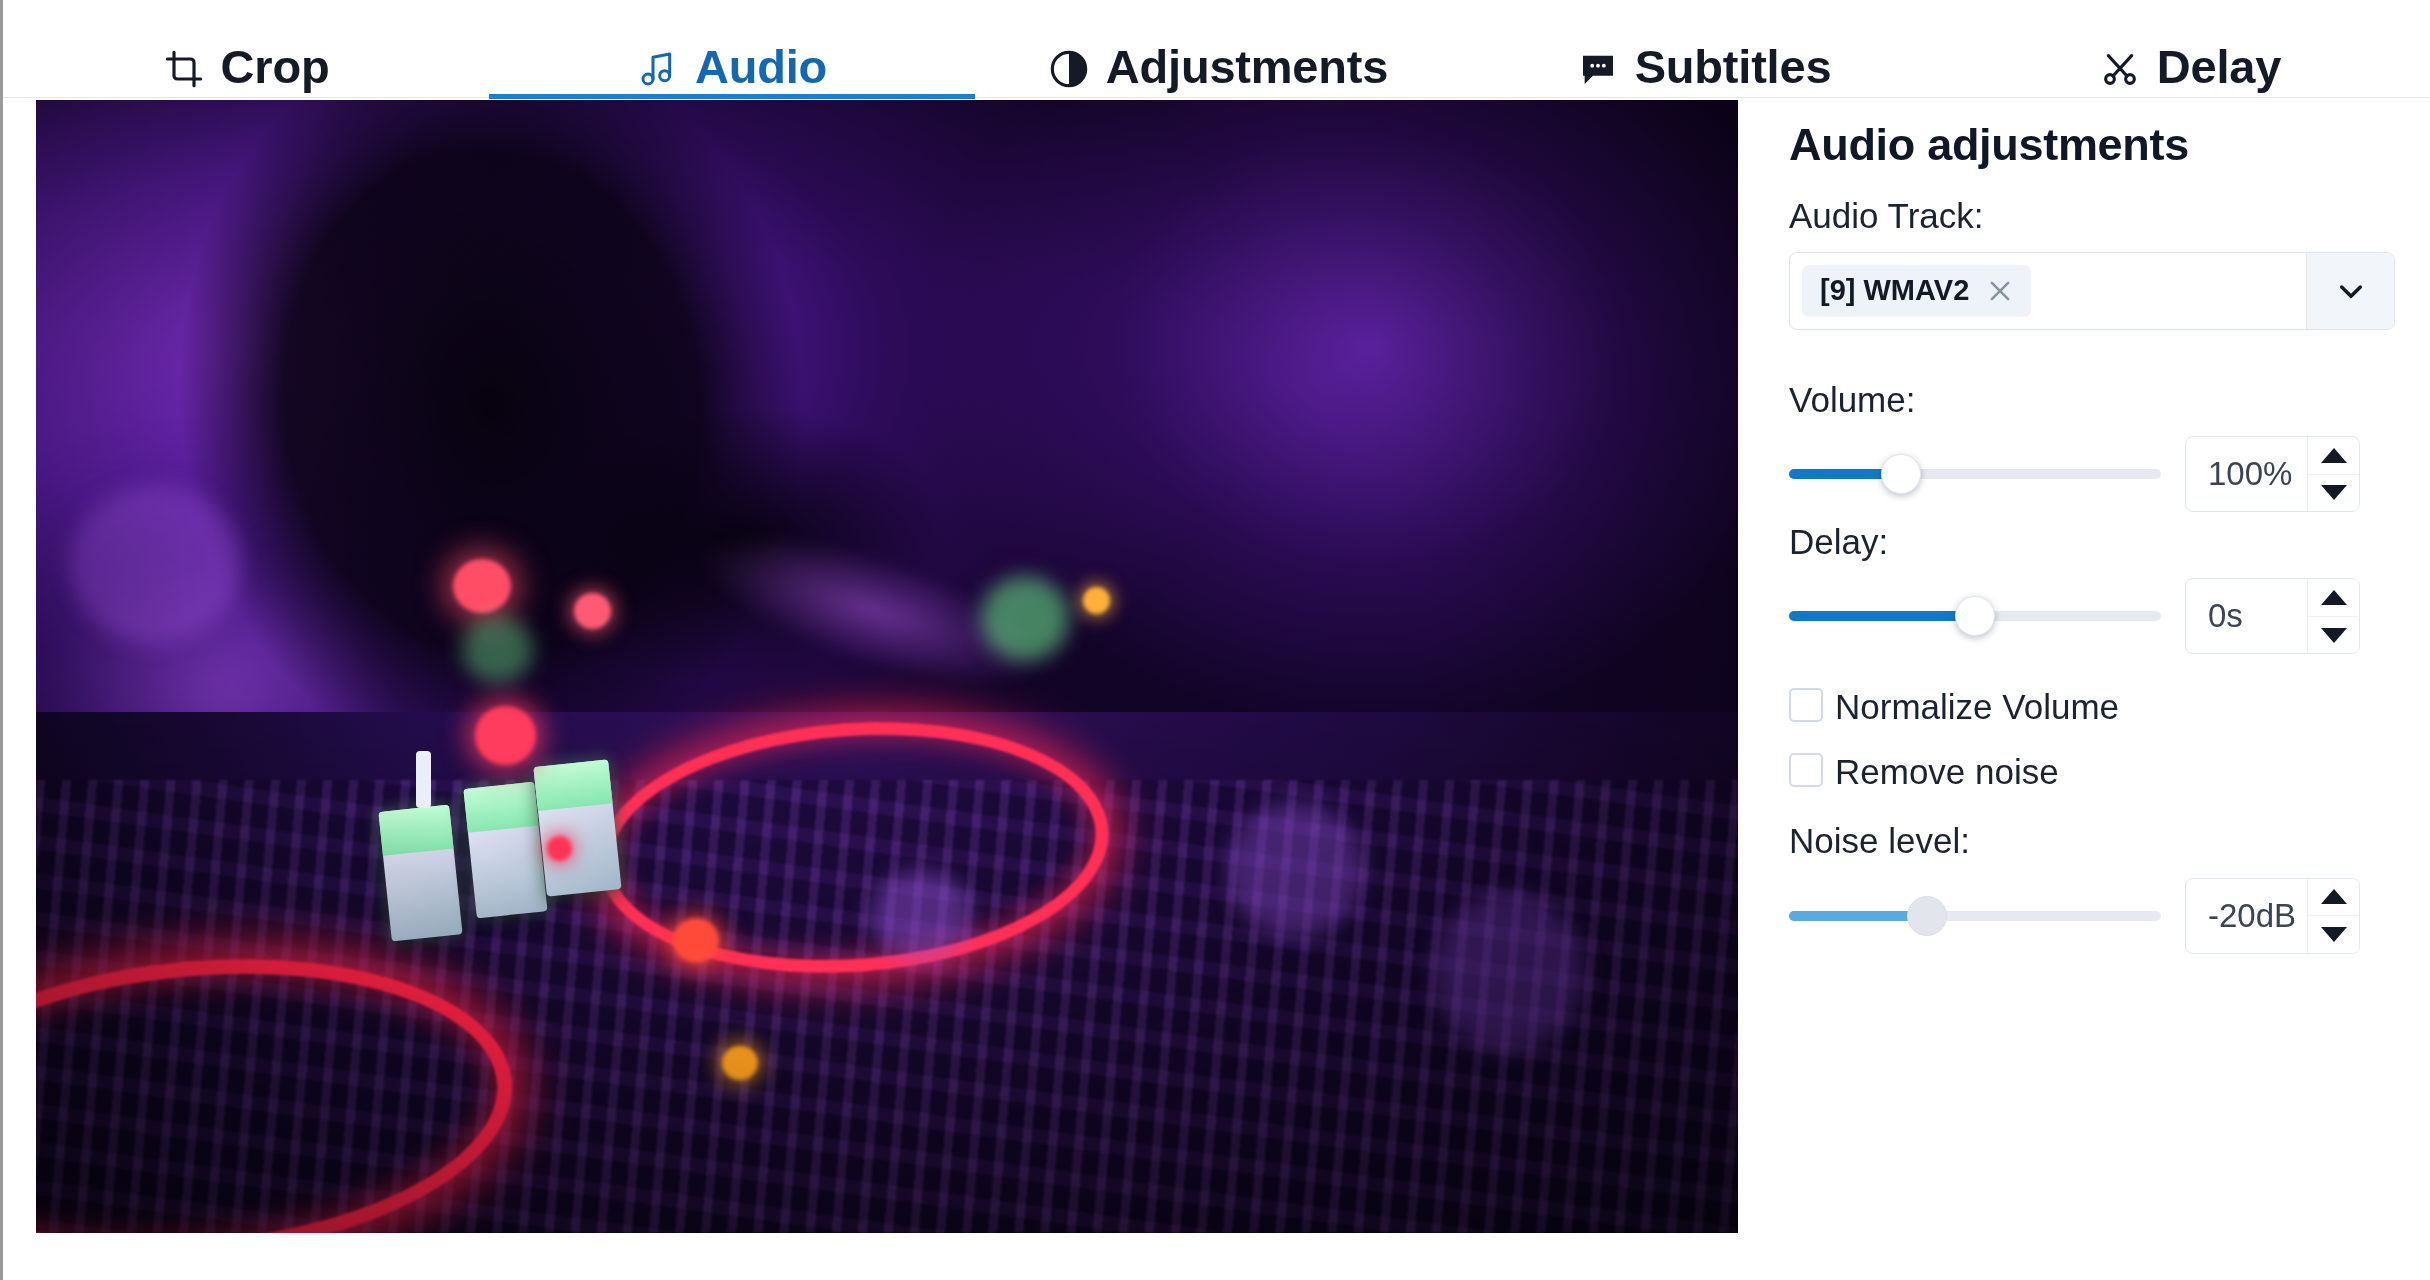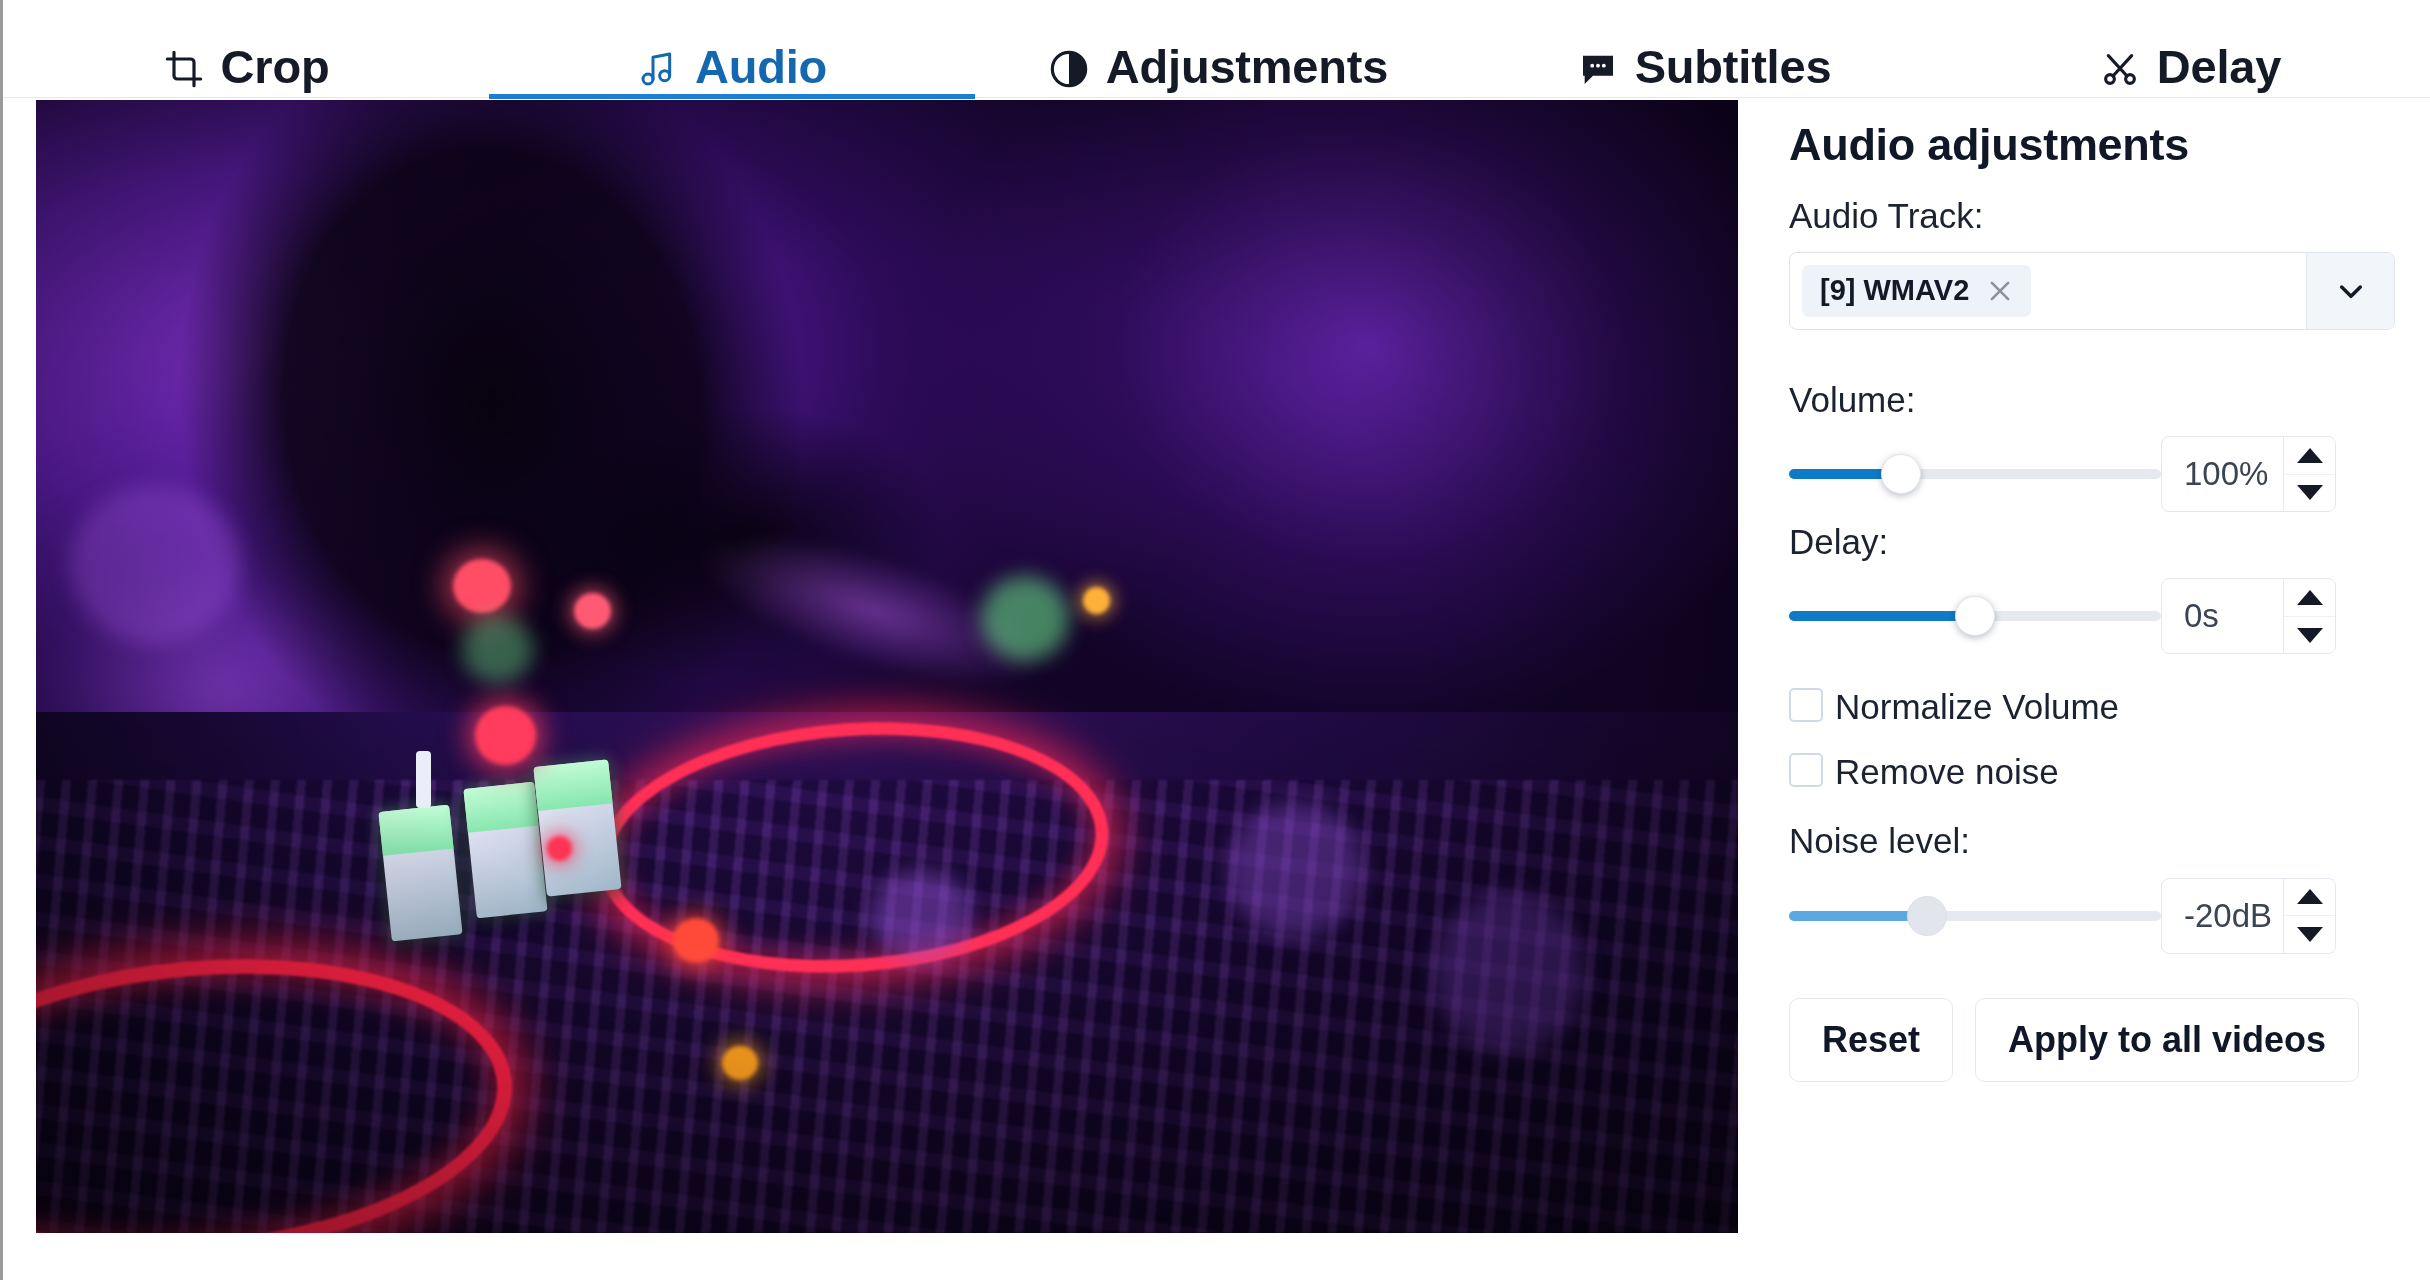--- a/index.html
+++ b/index.html
@@ -287,20 +287,21 @@
   
   .spinner {
     display: flex;
     align-items: stretch;
     width: 175px;
     height: 76px;
     border: 1px solid #e2e6ee;
     border-radius: 8px;
     background: #fff;
     overflow: hidden;
+    margin-left: 24px;
     flex: none;
   }
   .spinner .num {
     flex: 1 1 auto;
     display: flex;
     align-items: center;
     padding-left: 22px;
     font-size: 33px;
     color: #3b4452;
     background: transparent;
@@ -573,19 +574,15 @@
           <button>
               <span class="caret-up"></span>
             </button>
           <button>
               <span class="caret-dn"></span>
             </button>
         </div>
       </div>
     </div>
 
-    <div class="btn-row">
-      <button class="btn">Reset</button>
-      <button class="btn">Apply to all videos</button>
-    </div>
 
   </div>
 </div>
 
 </body></html>

